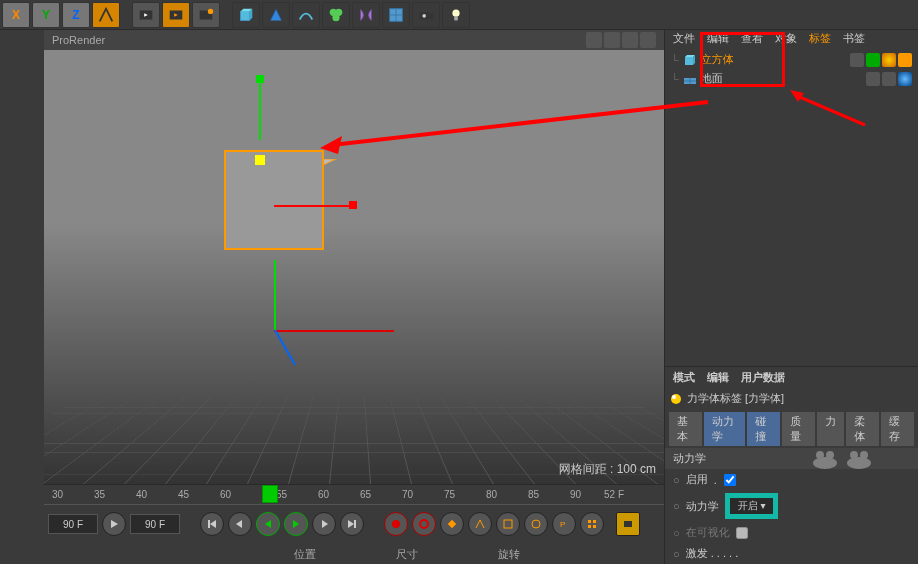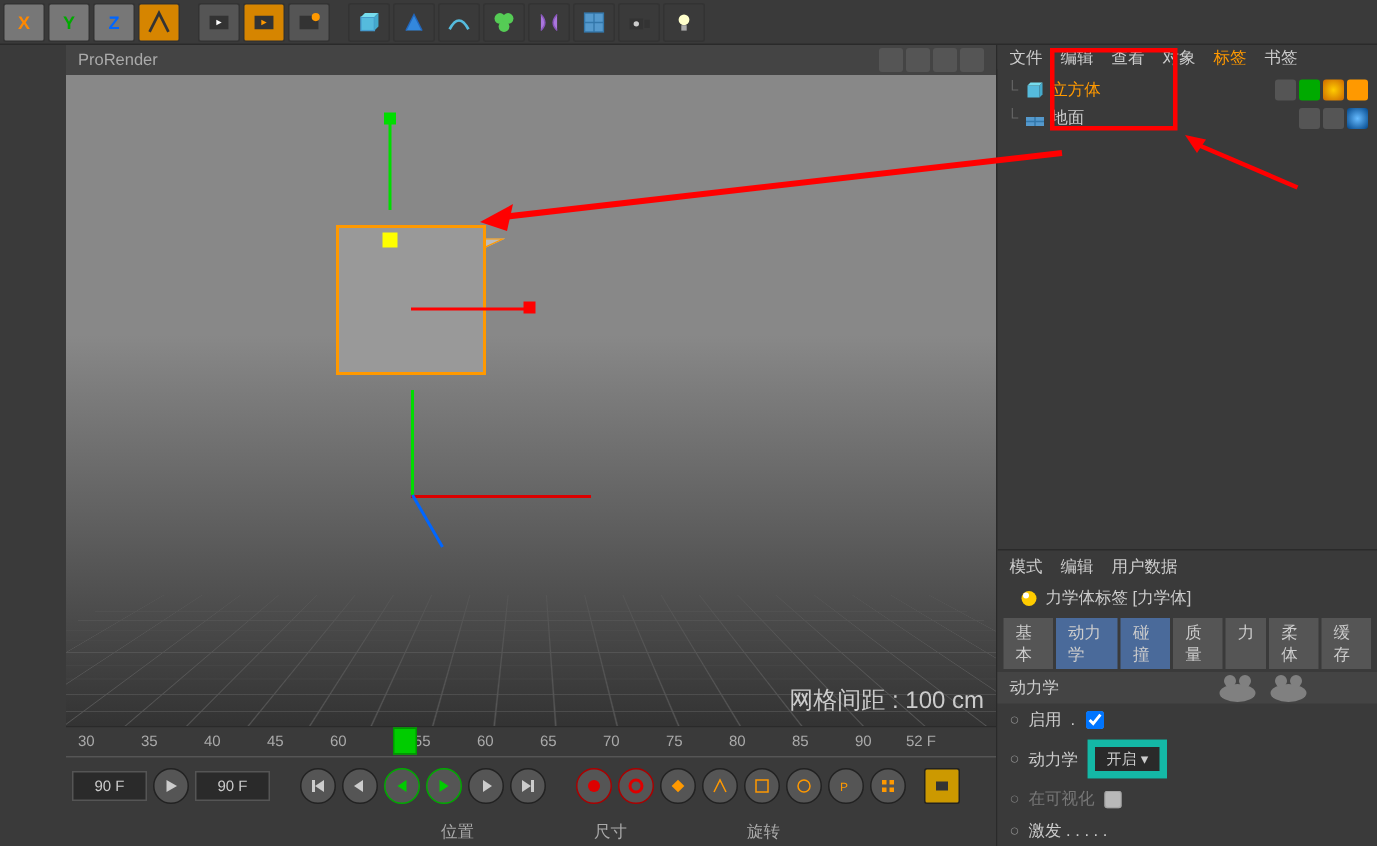--- a/index.html
+++ b/index.html
@@ -34,21 +34,21 @@
 .axis-line-x { position: absolute; width: 80px; height: 2px; background: #f00; top: 80px; left: 15px; }
 .axis-handle-y { position: absolute; width: 8px; height: 8px; background: #0d0; top: -50px; left: -3px; }
 .axis-handle-x { position: absolute; width: 8px; height: 8px; background: #f00; top: 76px; left: 90px; }
 .axis-center { position: absolute; background: #ff0; width: 10px; height: 10px; top: 30px; left: -4px; }
 
 .center-axis { position: absolute; left: 230px; top: 210px; }
 .ca-green { position: absolute; width: 2px; height: 70px; background: #0d0; }
 .ca-red { position: absolute; width: 120px; height: 2px; background: #d00; top: 70px; }
 .ca-blue { position: absolute; width: 2px; height: 40px; background: #06f; transform: rotate(-30deg); transform-origin: top; top: 70px; }
 
-.grid-info { position: absolute; bottom: 6px; right: 8px; font-size: 16px; color: #ccc; }
+.grid-info { position: absolute; bottom: 6px; right: 8px; font-size: 12px; color: #ccc; }
 
 .timeline-area { height: 60px; background: #3a3a3a; border-top: 1px solid #2a2a2a; }
 .timeline-ruler { height: 20px; display: flex; align-items: center; padding: 0 4px; font-size: 10px; color: #aaa; position: relative; background: #3a3a3a; border-bottom: 1px solid #555; }
 .timeline-ruler span { position: absolute; }
 .timeline-marker { position: absolute; left: 218px; top: 0; width: 16px; height: 18px; background: #0c0; border: 1px solid #090; }
 .timeline-controls { height: 38px; display: flex; align-items: center; gap: 4px; padding: 4px; }
 .frame-input { width: 50px; height: 20px; background: #2a2a2a; border: 1px solid #555; color: #ccc; font-size: 10px; text-align: center; }
 .tc-btn { width: 24px; height: 24px; border: 1px solid #222; border-radius: 12px; display: flex; align-items: center; justify-content: center; cursor: pointer; background: #555; }
 .tc-btn svg { width: 12px; height: 12px; }
 .tc-btn.play { border-color: #0a0; }
@@ -64,22 +64,22 @@
 .obj-icon { width: 14px; height: 14px; }
 .obj-row.sel { color: #f90; }
 .obj-tags { margin-left: auto; display: flex; gap: 2px; }
 .obj-tag-i { width: 14px; height: 14px; border-radius: 2px; }
 
 .red-box { position: absolute; top: 32px; left: 700px; width: 85px; height: 55px; border: 3px solid #f00; pointer-events: none; z-index: 100; }
 .red-arrow-1 { position: absolute; top: 90px; left: 790px; width: 80px; height: 40px; z-index: 100; pointer-events: none; }
 .red-arrow-2 { position: absolute; top: 100px; left: 320px; width: 390px; height: 60px; z-index: 100; pointer-events: none; }
 
 .attr-panel { background: #3a3a3a; border-top: 1px solid #2a2a2a; }
-.attr-menu { height: 20px; display: flex; align-items: center; gap: 12px; padding: 0 8px; font-size: 11px; }
-.attr-title { padding: 4px 14px; font-size: 11px; display: flex; align-items: center; gap: 4px; }
+.attr-menu { height: 20px; display: flex; align-items: center; gap: 12px; padding: 0 8px; font-size: 11px; font-weight: bold; }
+.attr-title { padding: 4px 4px; font-size: 11px; display: flex; align-items: center; gap: 4px; }
 .attr-tabs { display: flex; gap: 2px; padding: 2px 4px; }
 .attr-tab { padding: 2px 8px; font-size: 11px; background: #555; cursor: pointer; }
 .attr-tab.active { background: #4a6a9a; }
 .attr-section-h { padding: 3px 8px; font-size: 11px; background: #444; }
 .attr-prop { display: flex; align-items: center; padding: 3px 8px; font-size: 11px; gap: 6px; }
 .attr-prop input[type=checkbox] { width: 12px; height: 12px; }
 .attr-value { background: #2a2a2a; padding: 1px 8px; border: 5px solid #14b8a6; font-size: 10px; }
 .attr-btn { background: #555; padding: 2px 10px; font-size: 10px; border: 1px solid #333; cursor: pointer; }
 .dim { color: #777; }
 

